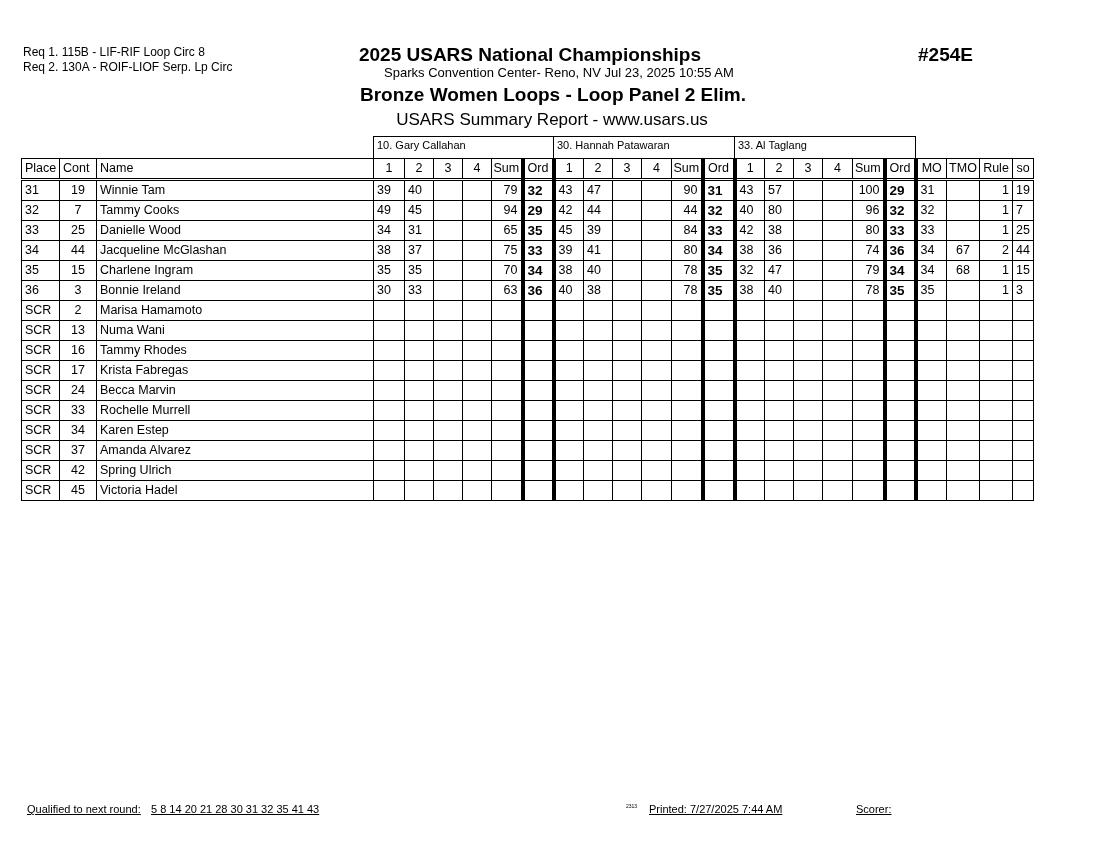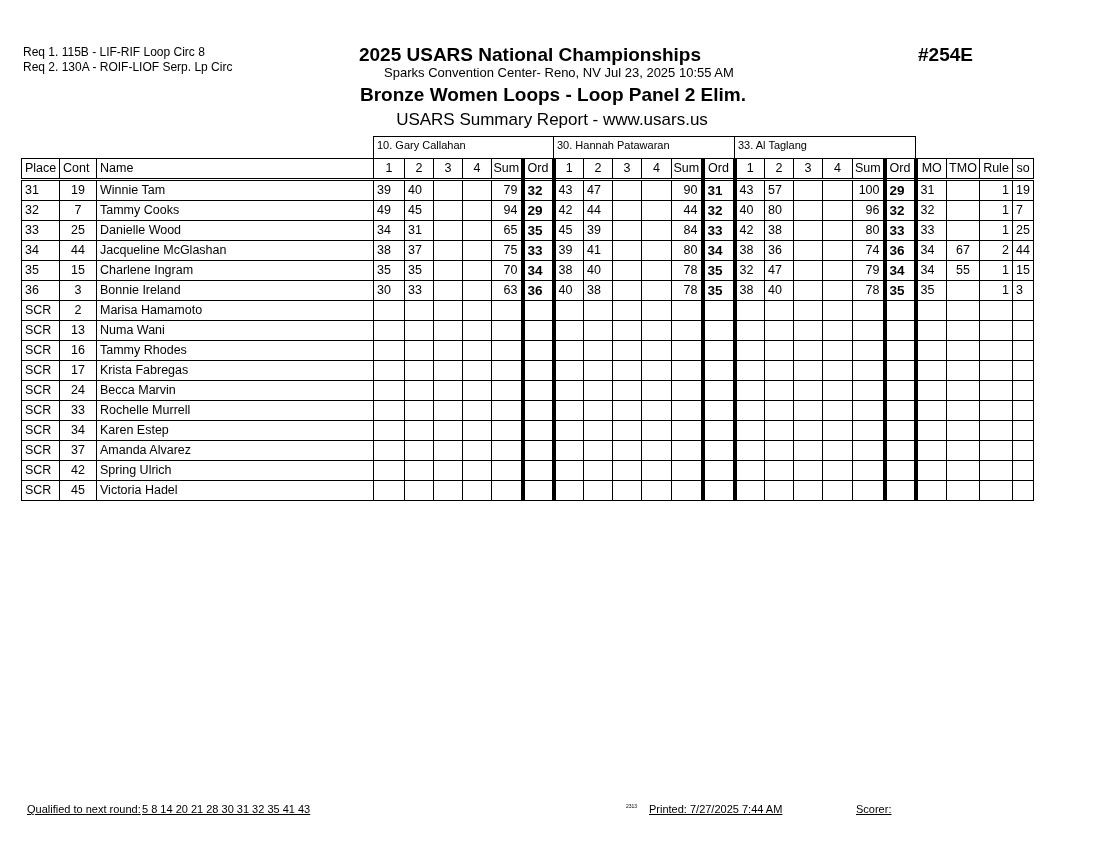--- a/index.html
+++ b/index.html
@@ -224,21 +224,21 @@
         <td></td>
         <td class="r">78</td>
         <td class="thickL ord">35</td>
         <td class="thickL">32</td>
         <td>47</td>
         <td></td>
         <td></td>
         <td class="r">79</td>
         <td class="thickL ord">34</td>
         <td class="thickL">34</td>
-        <td class="c">55</td>
+        <td class="c">68</td>
         <td class="r">1</td>
         <td>15</td>
       </tr>
       <tr>
         <td>36</td>
         <td class="c">3</td>
         <td>Bonnie Ireland</td>
         <td>30</td>
         <td>33</td>
         <td></td>
@@ -529,16 +529,16 @@
         <td class="thickL ord"></td>
         <td class="thickL"></td>
         <td class="c"></td>
         <td class="r"></td>
         <td></td>
       </tr>
     </tbody>
 </table>
 
 <div class="abs foot" style="left:27px;">Qualified to next round:</div>
-<div class="abs foot" style="left:142px;text-align:right;">5 8 14 20 21 28 30 31 32 35 41 43</div>
+<div class="abs foot" style="left:151px;text-align:right;">5 8 14 20 21 28 30 31 32 35 41 43</div>
 <div class="abs tiny" style="left:626px; top:783px;">2313</div>
 <div class="abs foot" style="left:649px;">Printed:  7/27/2025  7:44 AM</div>
 <div class="abs foot" style="left:856px;">Scorer:</div>
 
 </body></html>

